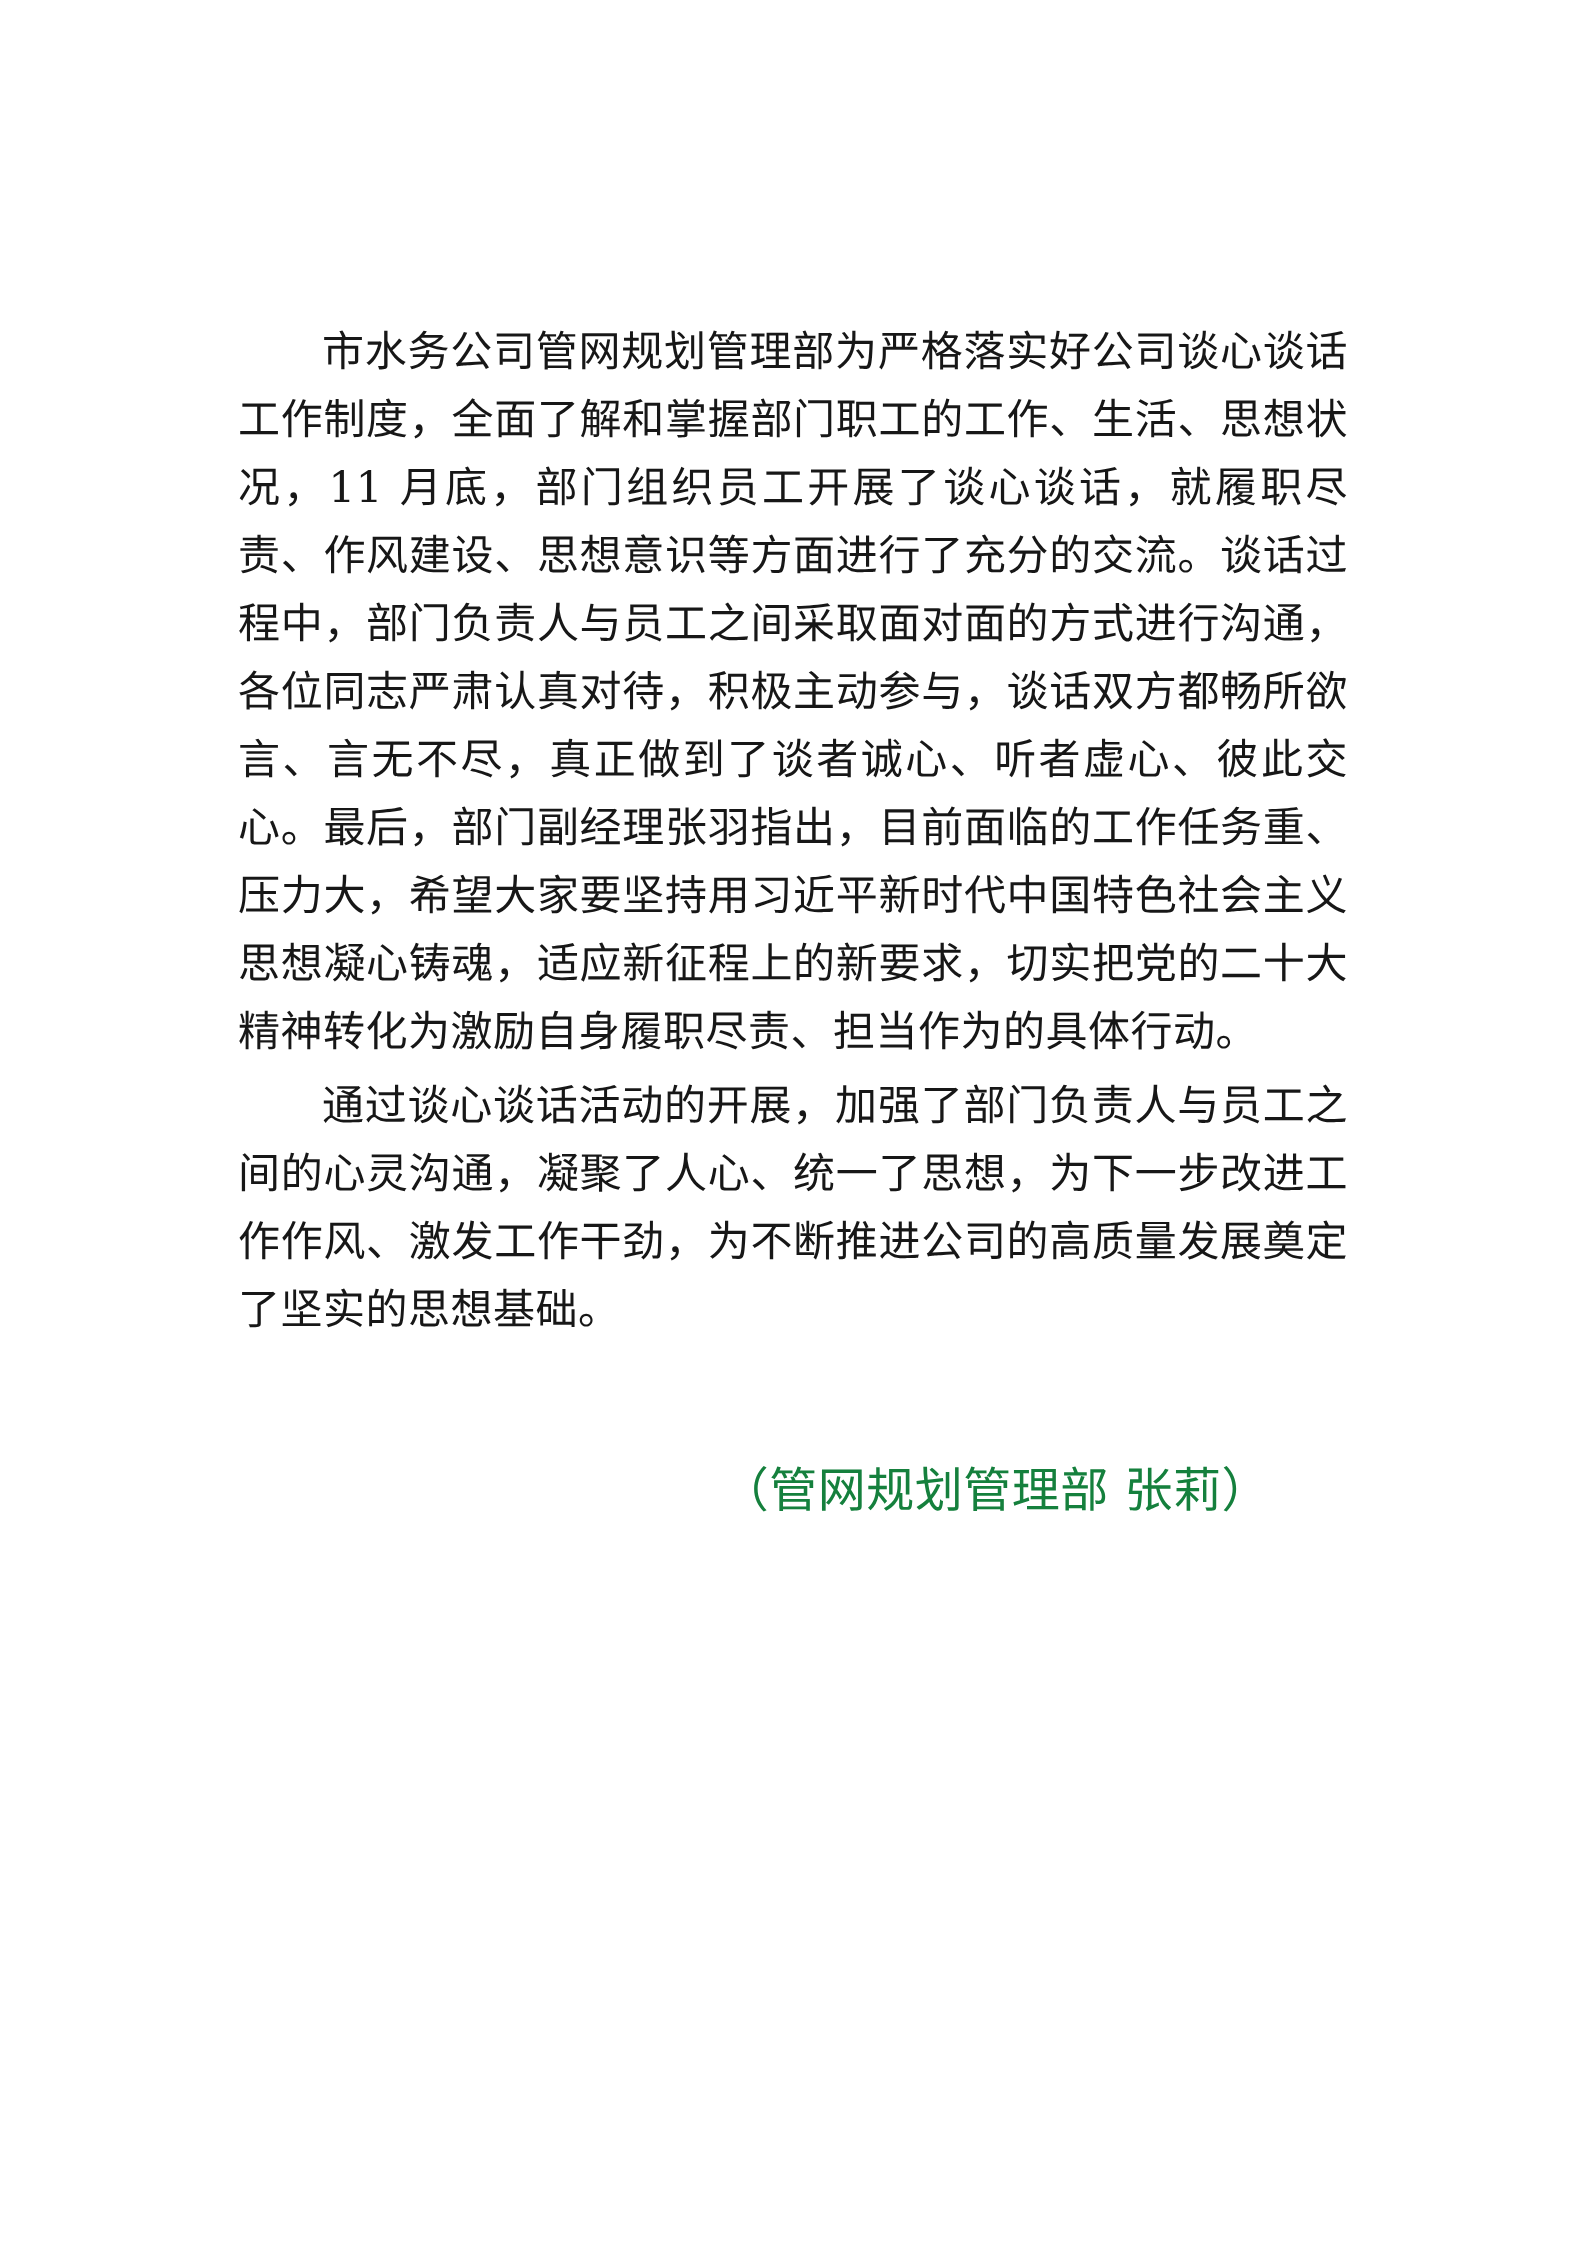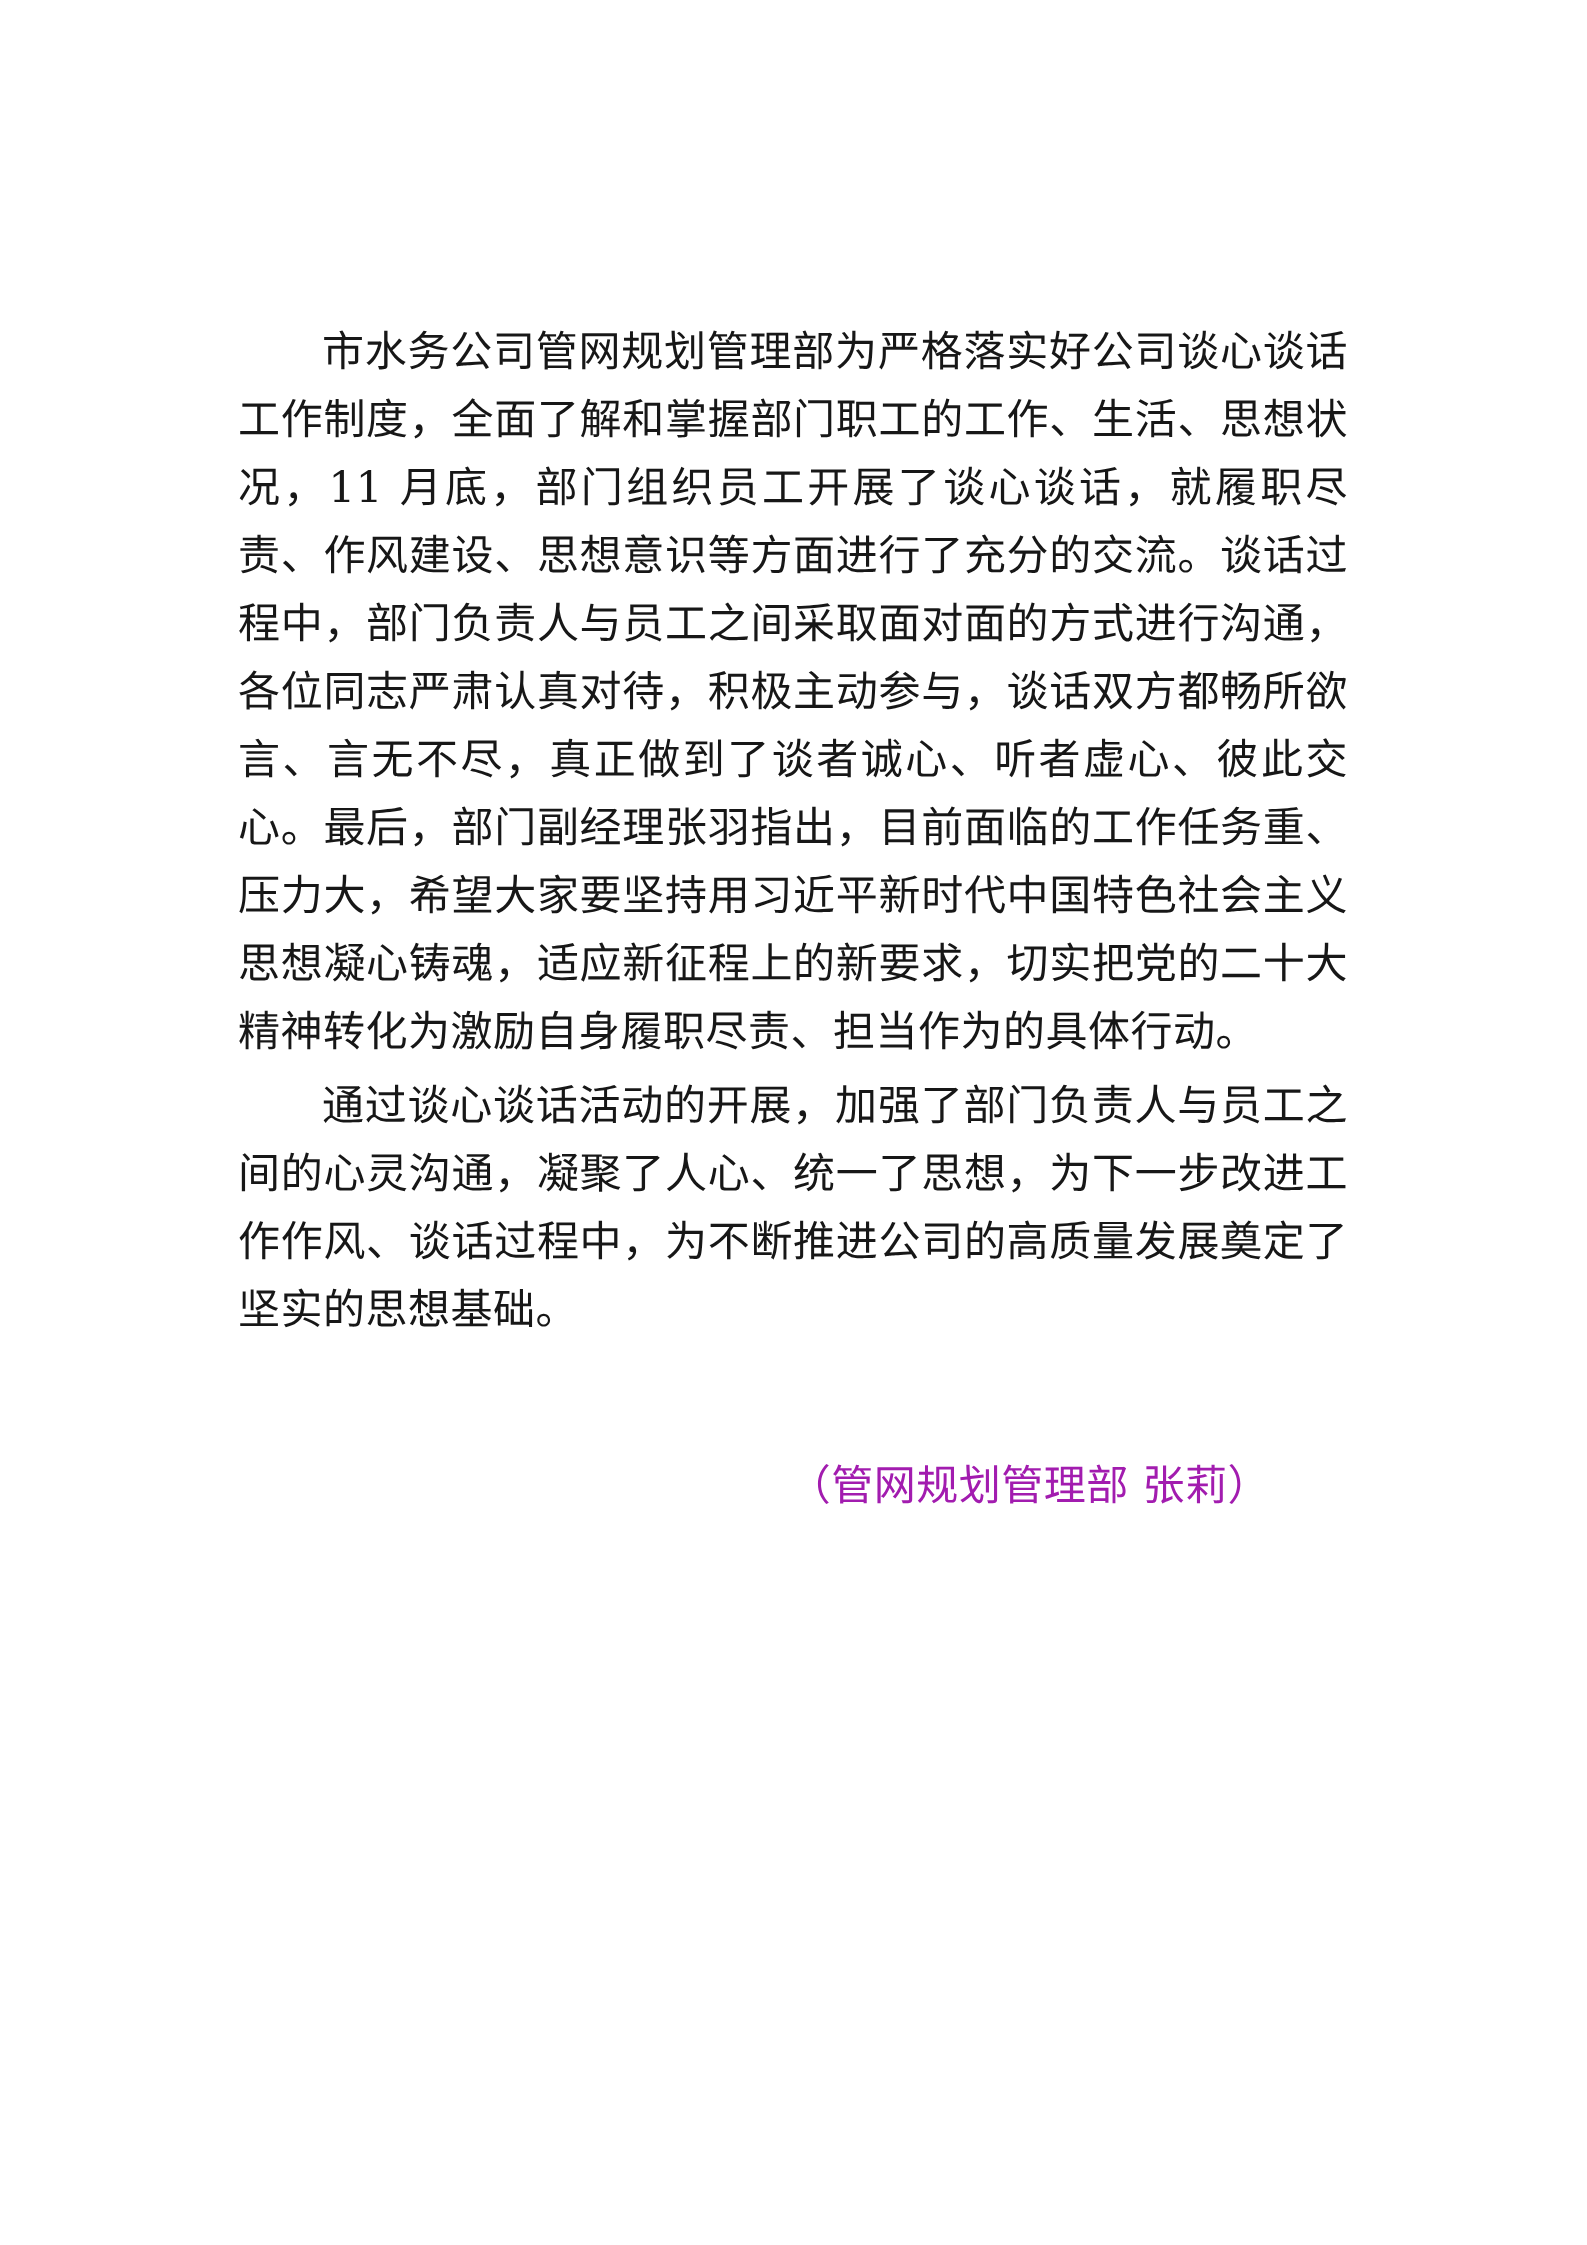--- a/index.html
+++ b/index.html
@@ -38,35 +38,35 @@
     margin: 0 0 6px 0;
     letter-spacing: 0.5px;
     color: #171717;
   }
   .signature-block {
     margin-top: 108px;
     text-align: right;
     padding-right: 78px;
   }
   .signature {
-    font-size: 42px;
+    font-size: 48px;
     line-height: 1.62;
     letter-spacing: 0.5px;
-    color: #a21caf;
+    color: #15803d;
     display: inline-block;
   }
 </style>
 </head>
 <body>
 
 <div class="page">
   <div class="content">
 
     <p class="para">市水务公司管网规划管理部为严格落实好公司谈心谈话工作制度，全面了解和掌握部门职工的工作、生活、思想状况，11 月底，部门组织员工开展了谈心谈话，就履职尽责、作风建设、思想意识等方面进行了充分的交流。谈话过程中，部门负责人与员工之间采取面对面的方式进行沟通，各位同志严肃认真对待，积极主动参与，谈话双方都畅所欲言、言无不尽，真正做到了谈者诚心、听者虚心、彼此交心。最后，部门副经理张羽指出，目前面临的工作任务重、压力大，希望大家要坚持用习近平新时代中国特色社会主义思想凝心铸魂，适应新征程上的新要求，切实把党的二十大精神转化为激励自身履职尽责、担当作为的具体行动。</p>
 
-    <p class="para">通过谈心谈话活动的开展，加强了部门负责人与员工之间的心灵沟通，凝聚了人心、统一了思想，为下一步改进工作作风、谈话过程中，为不断推进公司的高质量发展奠定了坚实的思想基础。</p>
+    <p class="para">通过谈心谈话活动的开展，加强了部门负责人与员工之间的心灵沟通，凝聚了人心、统一了思想，为下一步改进工作作风、激发工作干劲，为不断推进公司的高质量发展奠定了坚实的思想基础。</p>
 
     <div class="signature-block">
       <span class="signature">（管网规划管理部  张莉）</span>
     </div>
 
   </div>
 </div>
 
 </body></html>

